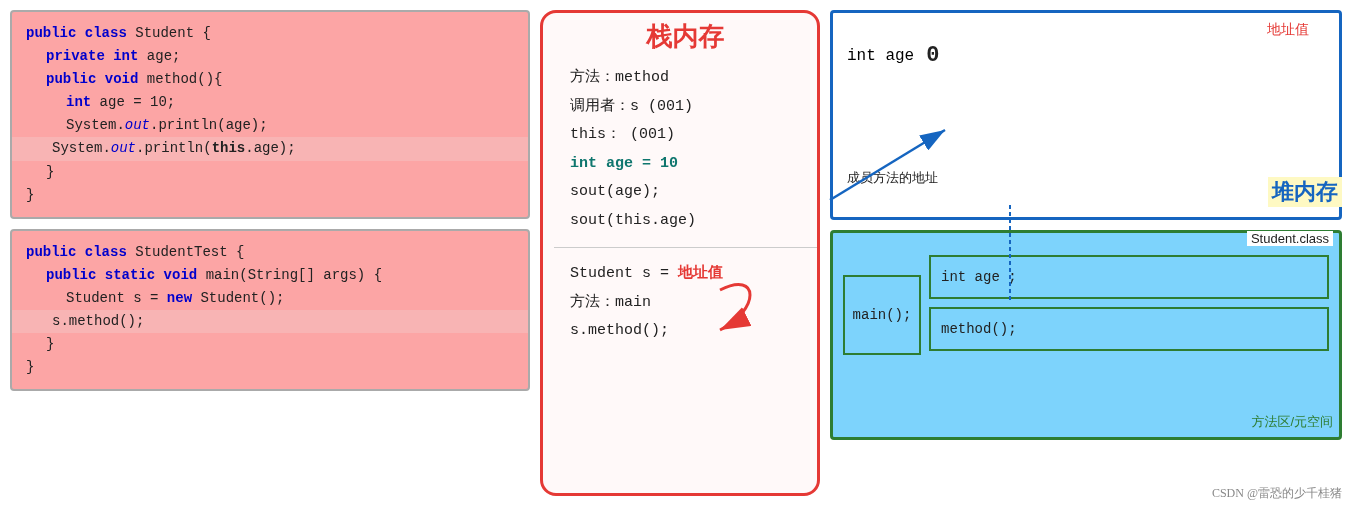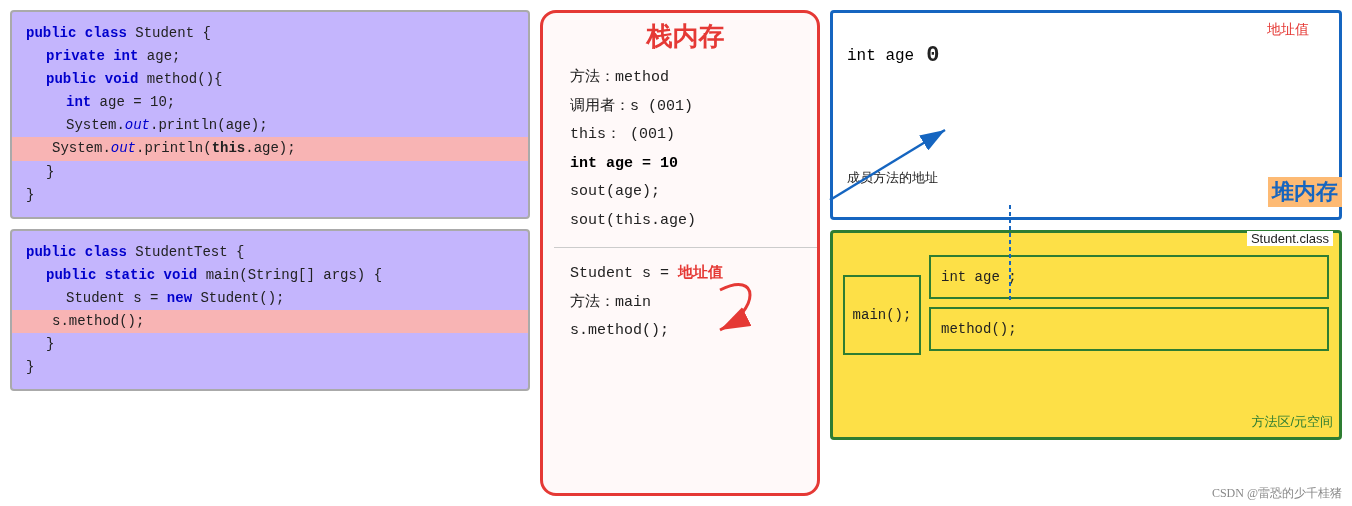--- a/index.html
+++ b/index.html
@@ -24,21 +24,21 @@
     
     .left-column {
       display: flex;
       flex-direction: column;
       gap: 10px;
       width: 520px;
       flex-shrink: 0;
     }
 
     .code-box {
-      background: #c4b5fd;
+      background: #fca5a5;
       border: 2px solid #aaa;
       border-radius: 4px;
       padding: 10px 14px;
       font-size: 14px;
       line-height: 1.65;
       color: #222;
     }
 
     .code-box .keyword { color: #0000cc; font-weight: bold; }
     .code-box .method-call { color: #0000cc; font-style: italic; }
@@ -110,21 +110,21 @@
       border-radius: 4px;
       padding: 10px 14px;
       position: relative;
       height: 210px;
     }
 
     .heap-title {
       position: absolute;
       right: -3px;
       bottom: 10px;
-      background: #fdba74;
+      background: #fef9c3;
       color: #1565c0;
       font-size: 22px;
       font-weight: bold;
       font-family: 'SimHei', 'Microsoft YaHei', sans-serif;
       padding: 0 4px;
     }
 
     .heap-label-top {
       position: absolute;
       right: 30px;
@@ -159,21 +159,21 @@
     .heap-method-label {
       font-size: 13px;
       color: #222;
       font-family: 'SimHei', 'Microsoft YaHei', sans-serif;
       margin-top: 30px;
     }
 
     
     .student-class-box {
       border: 3px solid #2e7d32;
-      background: #fde047;
+      background: #7dd3fc;
       border-radius: 4px;
       padding: 6px 10px;
       position: relative;
       height: 210px;
     }
 
     .student-class-title {
       position: absolute;
       top: -2px;
       right: 6px;
@@ -298,21 +298,21 @@
 
   <div class="middle-column">
     <div class="stack-box">
       <div class="stack-title">栈内存</div>
 
       <div class="stack-section">
         <div>方法：method</div>
         <div>调用者：s (001)</div>
         <div>this：  (001)</div>
         <div>
-          <span style="font-weight:bold; color:#000000;margin-top:40px;">int age = 10</span>
+          <span style="font-weight:bold; color:#0f766e;margin-top:40px;">int age = 10</span>
         </div>
         <div>sout(age);</div>
         <div>sout(this.age)</div>
       </div>
 
       <hr class="stack-divider">
 
       <div class="stack-section">
         <div>
           <span>Student s = </span>

